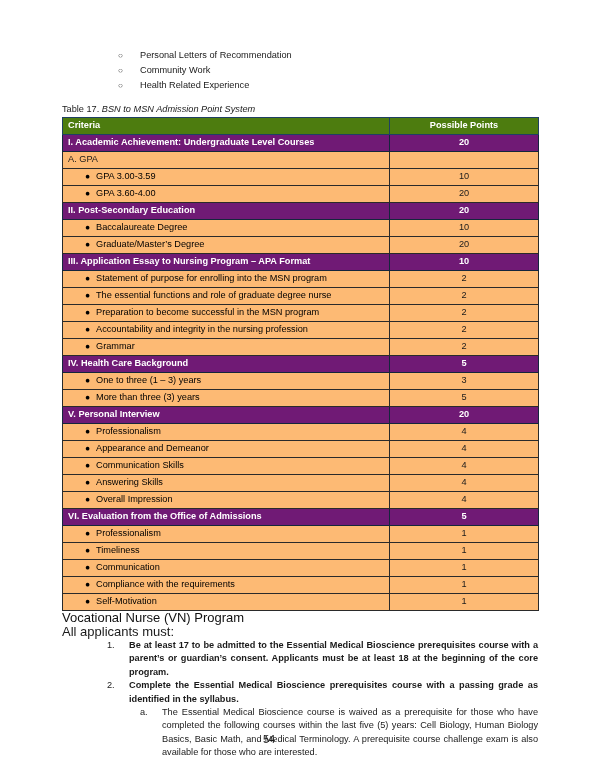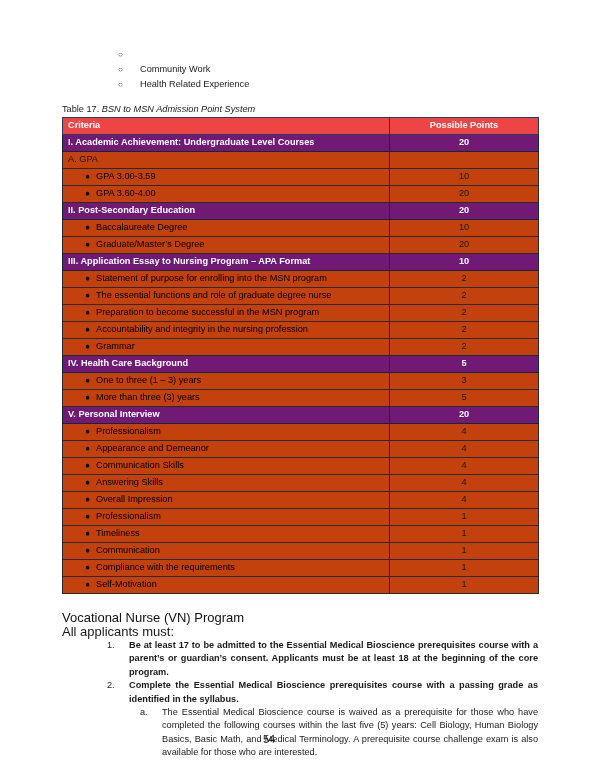--- a/index.html
+++ b/index.html
@@ -81,21 +81,21 @@
   .col-criteria { width: 327px; }
   .col-points   { width: 149px; }
 
   .cell-pad {
     padding: 1px 5px 2px 5px;
     line-height: 12.6px;
   }
 
   
   tr.row-header td {
-    background: #ef4444;
+    background: #4d7c0f;
     border-color: #1f3f63;
   }
   tr.row-header .cell-pad {
     color: #ffffff;
     font-weight: bold;
   }
   tr.row-header .pts { text-align: center; }
 
   
   tr.row-section td {
@@ -105,21 +105,21 @@
     border-left: 1px solid #14263c;
     border-right: 1px solid #14263c;
   }
   tr.row-section .cell-pad {
     color: #ffffff;
     font-weight: bold;
   }
   tr.row-section .pts { text-align: center; }
 
   
-  tr.row-plain td { background: #c2410c; }
+  tr.row-plain td { background: #fdba74; }
   tr.row-plain .pts {
     text-align: center;
     color: #1a1a1a;
   }
   tr.row-plain .crit { color: #1a1a1a; }
 
   
   .tbl-bullet-wrap {
     display: flex;
     align-items: baseline;
@@ -207,20 +207,21 @@
   }
 </style>
 </head>
 <body>
 
 <div class="page">
 
   <div class="top-list" id="top-list">
       <div class="top-list-item">
         <span class="top-list-bullet">○</span>
+        <span class="top-list-text">Personal Letters of Recommendation</span>
       </div>
       <div class="top-list-item">
         <span class="top-list-bullet">○</span>
         <span class="top-list-text">Community Work</span>
       </div>
       <div class="top-list-item">
         <span class="top-list-bullet">○</span>
         <span class="top-list-text">Health Related Experience</span>
       </div>
     </div>
@@ -459,20 +460,28 @@
         </tr>
         <tr class="row-plain">
           <td>
             <div class="tbl-bullet-wrap">
               <span class="tbl-bullet">●</span>
               <span class="tbl-bullet-text">Overall Impression</span>
             </div>
           </td>
           <td>
             <div class="cell-pad pts">4</div>
+          </td>
+        </tr>
+        <tr class="row-section">
+          <td>
+            <div class="cell-pad crit">VI. Evaluation from the Office of Admissions</div>
+          </td>
+          <td>
+            <div class="cell-pad pts">5</div>
           </td>
         </tr>
         <tr class="row-plain">
           <td>
             <div class="tbl-bullet-wrap">
               <span class="tbl-bullet">●</span>
               <span class="tbl-bullet-text">Professionalism</span>
             </div>
           </td>
           <td>

